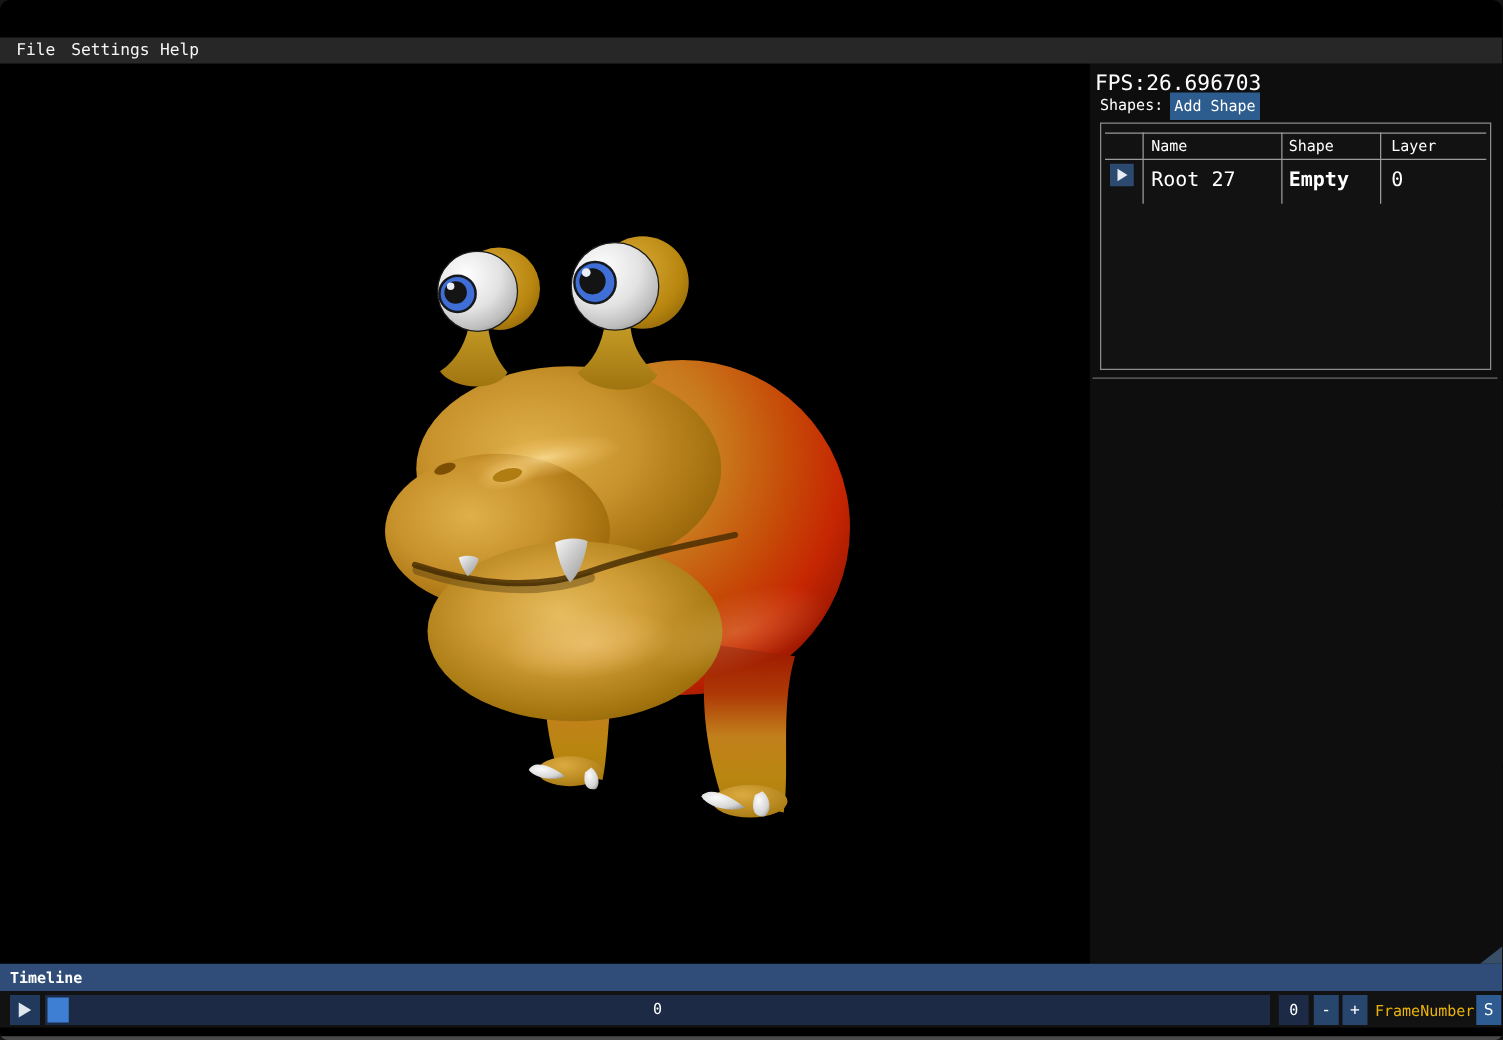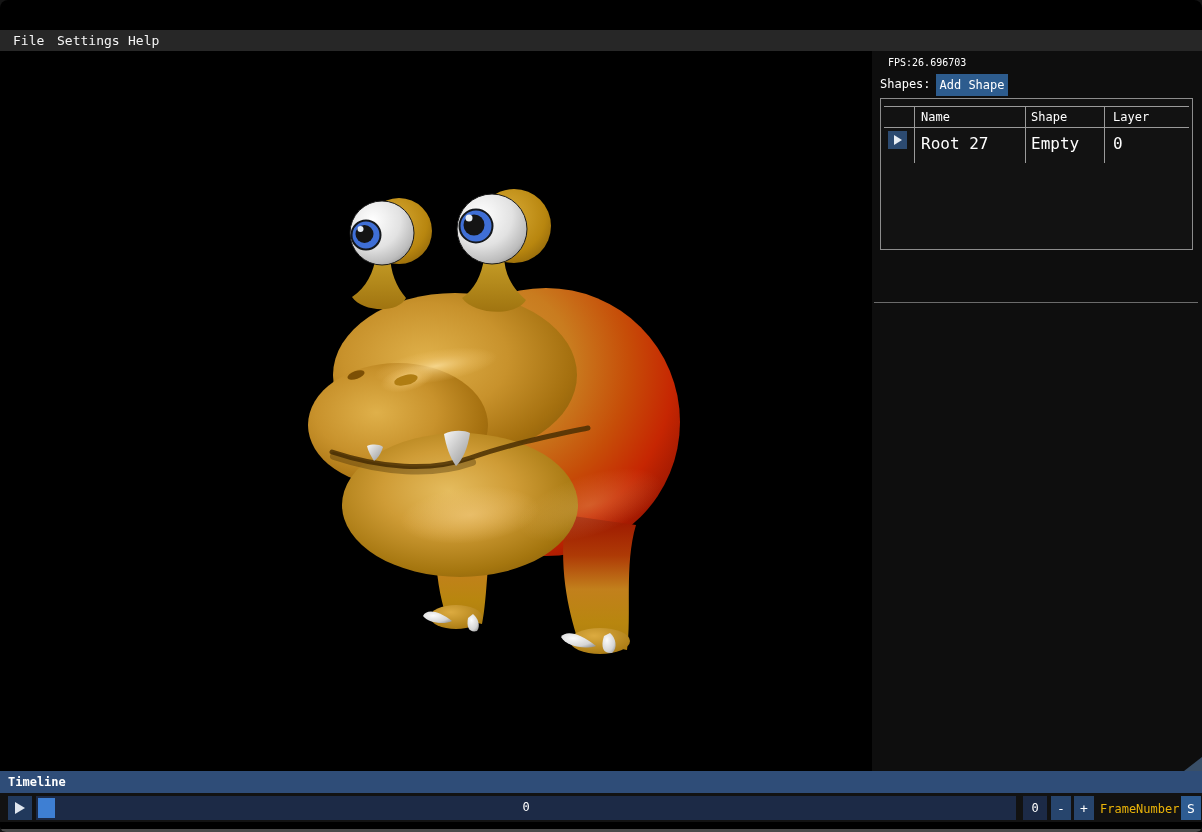--- a/index.html
+++ b/index.html
@@ -28,35 +28,35 @@
   .win-btn.max   { left:1110px; font-size:14px; }
   .win-btn.close { left:1156px; }
   
   .menubar { position:absolute; left:0; top:30px; width:1202px; height:21px; background:#272727; }
   .menu-item { position:absolute; top:3px; color:#f5f5f5; font-size:13px; cursor:default; }
   .menu-file { left:13px; } .menu-settings { left:57px; } .menu-help { left:128px; }
   
   .viewport { position:absolute; left:0; top:51px; width:872px; height:720px; background:#000; }
   
   .right-panel { position:absolute; left:872px; top:51px; width:330px; height:720px; background:#0e0e0e; color:#fff; }
-  .fps-text     { position:absolute; left:16px; top:6px;  font-size:10px; }
+  .fps-text     { position:absolute; left:4px; top:6px;  font-size:17px; }
   .shapes-label { position:absolute; left:8px; top:26px; font-size:12px; }
   .add-shape-btn{ position:absolute; left:64px; top:23px; width:72px; height:22px;
     background:#2d5c8e; color:#fff; border:none; font-family:inherit; font-size:12px;
     display:flex; align-items:center; justify-content:center; }
-  .shape-table { position:absolute; left:8px; top:47px; width:313px; height:152px;
+  .shape-table { position:absolute; left:8px; top:47px; width:313px; height:198px;
     background:#121212; border:1px solid #8c8c8c;padding-left:37px; }
   .tbl-topline  { position:absolute; left:3px; right:3px; top:7px;  height:1px; background:#9a9a9a; }
   .tbl-headline { position:absolute; left:3px; right:3px; top:28px; height:1px; background:#9a9a9a; }
   .tbl-vline { position:absolute; top:7px; width:1px; height:57px; background:#9a9a9a; }
   .v1 { left:33px; } .v2 { left:144px; } .v3 { left:223px; }
   .tbl-head { position:absolute; top:11px; font-size:12px; color:#fff; }
   .h-name { left:40px; } .h-shape { left:150px;text-align:right; } .h-layer { left:232px; }
   .tbl-cell { position:absolute; top:35px; font-size:16px; color:#fff; }
-  .c-name { left:40px; } .c-shape { left:150px; } .c-layer { left:232px; }
+  .c-name { left:40px; } .c-shape { left:150px;font-weight:bold; } .c-layer { left:232px; }
   .expand-btn { position:absolute; left:7px; top:32px; width:19px; height:18px;
     background:#2c4a70; border:none; display:flex; align-items:center; justify-content:center; }
   .tri-right { width:0; height:0; border-top:5px solid transparent; border-bottom:5px solid transparent;
     border-left:8px solid #e8edf4; }
   .panel-rule { position:absolute; left:2px; top:251px; width:324px; height:1px; background:#6b6b6b; }
   
   .timeline-header { position:absolute; left:0; top:771px; width:1202px; height:22px; background:#2f4d78; }
   .timeline-title { position:absolute; left:8px; top:4px; color:#fff; font-size:12px;font-weight:bold; }
   .resize-grip { position:absolute; left:1184px; top:757px; width:0; height:0;
     border-left:18px solid transparent; border-bottom:14px solid #394f68; }

